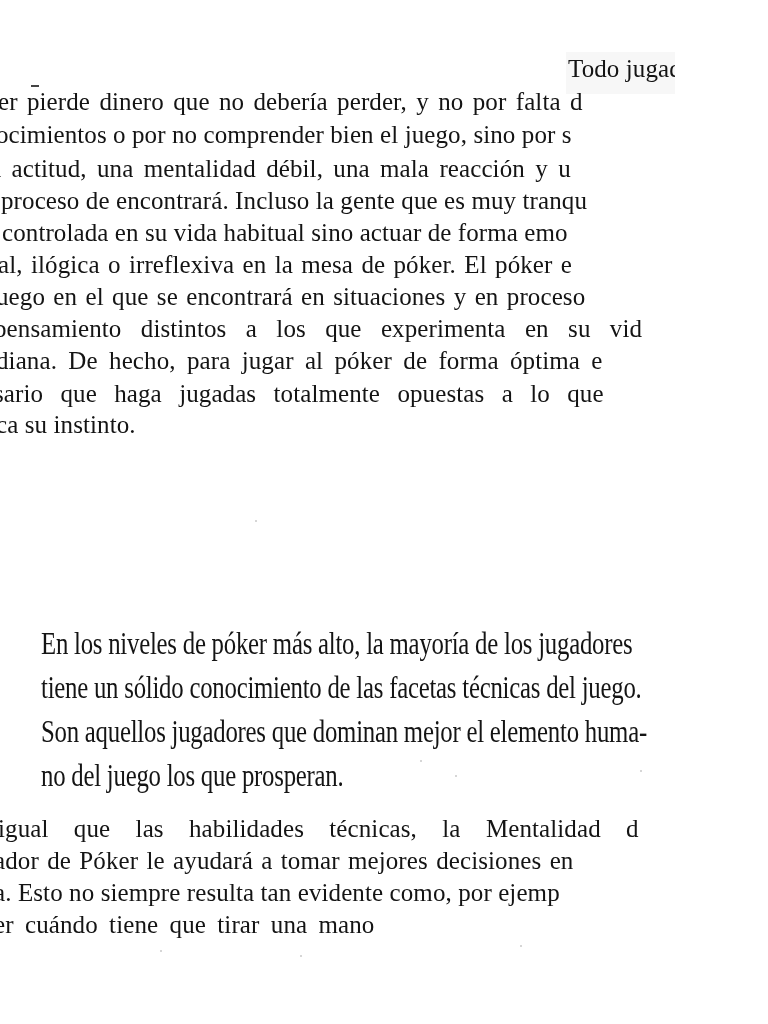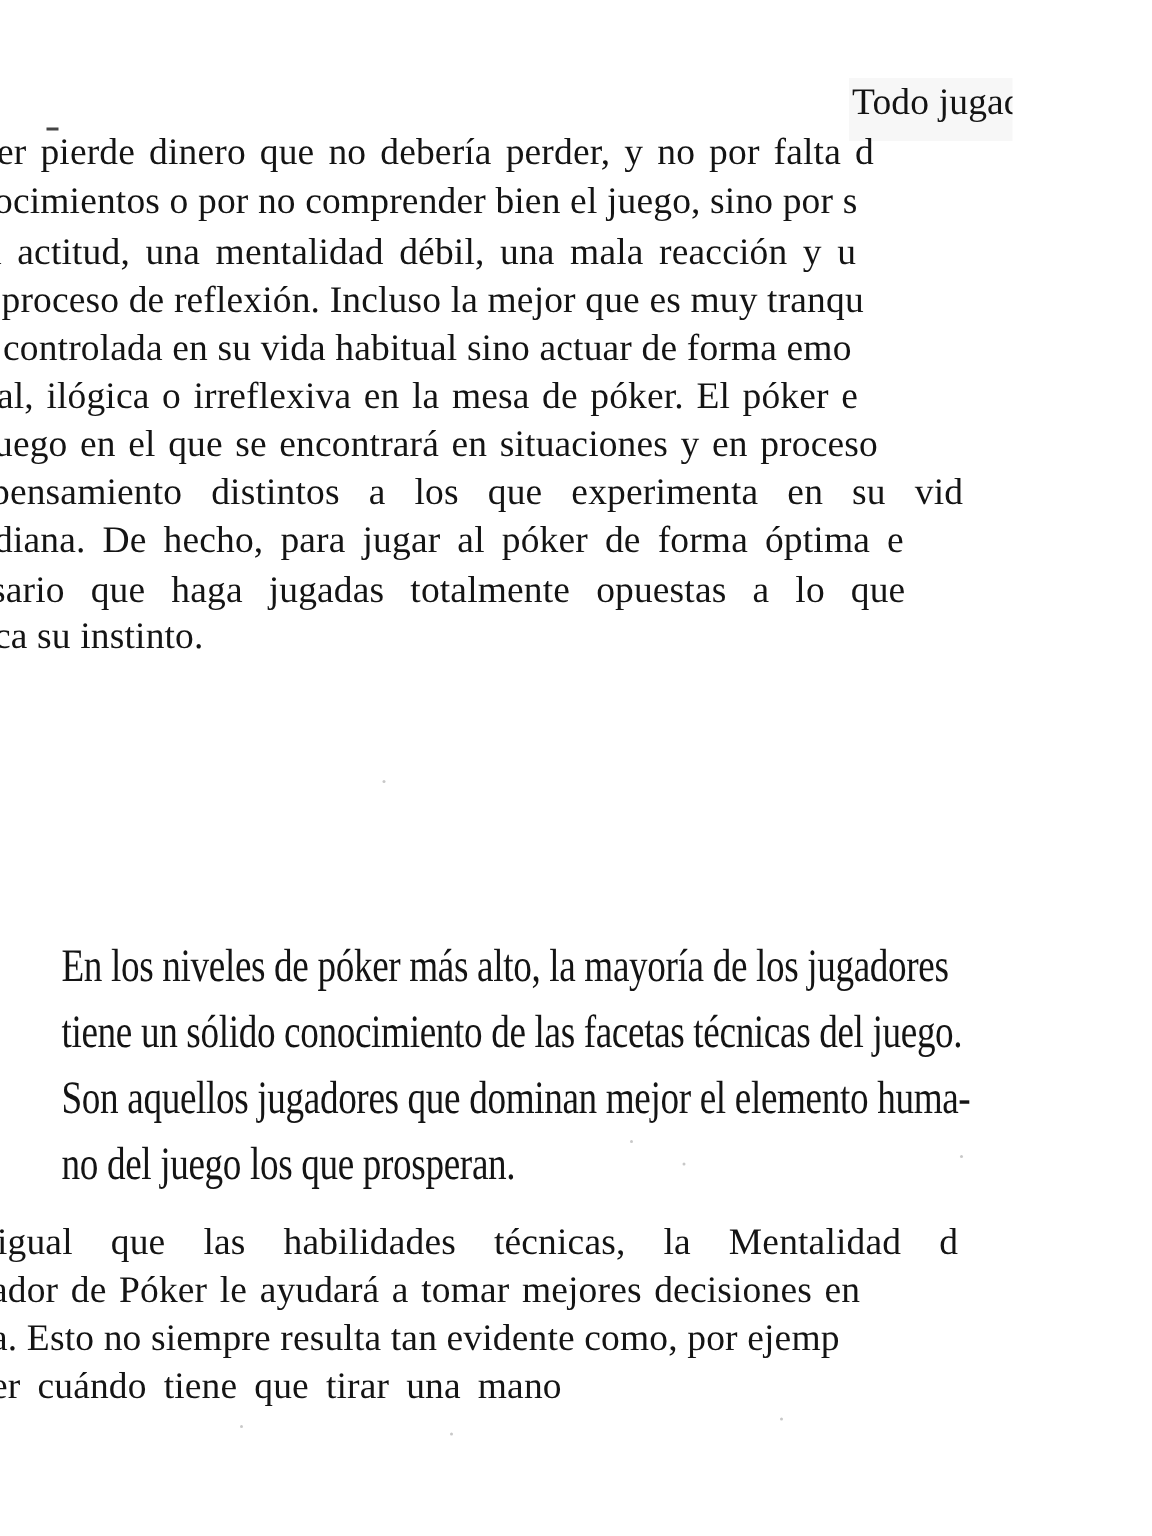--- a/index.html
+++ b/index.html
@@ -66,21 +66,21 @@
 
   <div class="scan-tint"></div>
   <div class="mark"></div>
 
   <div class="line body-line" style="left:568px; top:55px;">Todo jugador d</div>
 
   <div>
     <div class="line body-line" style="left:-2px; top:88px; word-spacing:3px;">er pierde dinero que no debería perder, y no por falta d</div>
     <div class="line body-line" style="left:-4px; top:121px;">ocimientos o por no comprender bien el juego, sino por s</div>
     <div class="line body-line" style="left:-10px; top:155px; word-spacing:4px;">a actitud, una mentalidad débil, una mala reacción y u</div>
-    <div class="line body-line" style="left:1px; top:187px;">proceso de reflexión. Incluso la mejor que es muy tranqu</div>
+    <div class="line body-line" style="left:1px; top:187px;">proceso de encontrará. Incluso la gente que es muy tranqu</div>
     <div class="line body-line" style="left:2px; top:219px;">controlada en su vida habitual sino actuar de forma emo</div>
     <div class="line body-line" style="left:-2px; top:251px; word-spacing:2px;">al, ilógica o irreflexiva en la mesa de póker. El póker e</div>
     <div class="line body-line" style="left:-4px; top:283px; word-spacing:2px;">uego en el que se encontrará en situaciones y en proceso</div>
     <div class="line body-line" style="left:-6px; top:315px; word-spacing:13px;">pensamiento distintos a los que experimenta en su vid</div>
     <div class="line body-line" style="left:-4px; top:347px; word-spacing:5px;">diana. De hecho, para jugar al póker de forma óptima e</div>
     <div class="line body-line" style="left:-6px; top:380px; word-spacing:11px;">sario que haga jugadas totalmente opuestas a lo que</div>
     <div class="line body-line" style="left:-4px; top:411px;">ca su instinto.</div>
   </div>
 
   <div>

